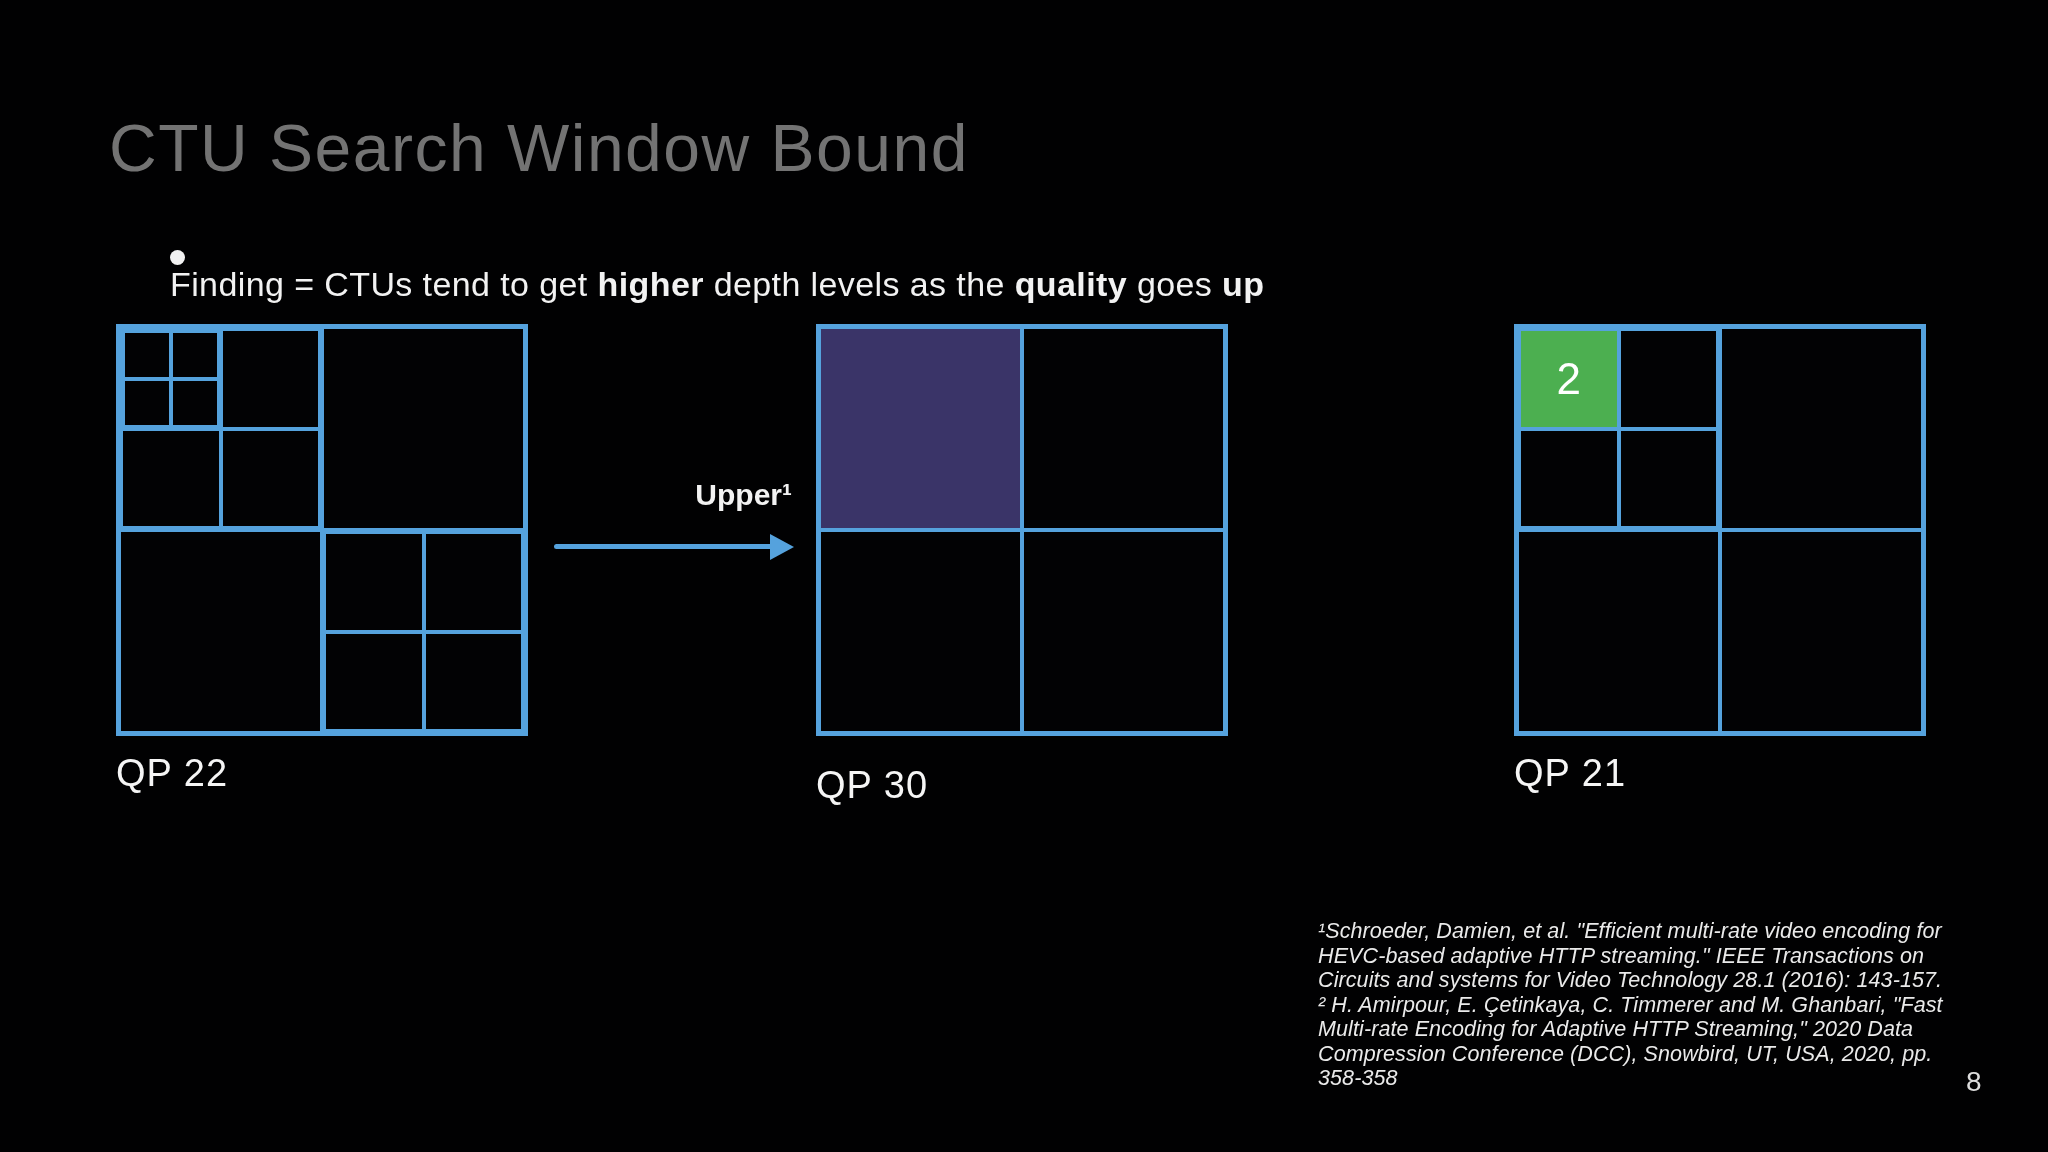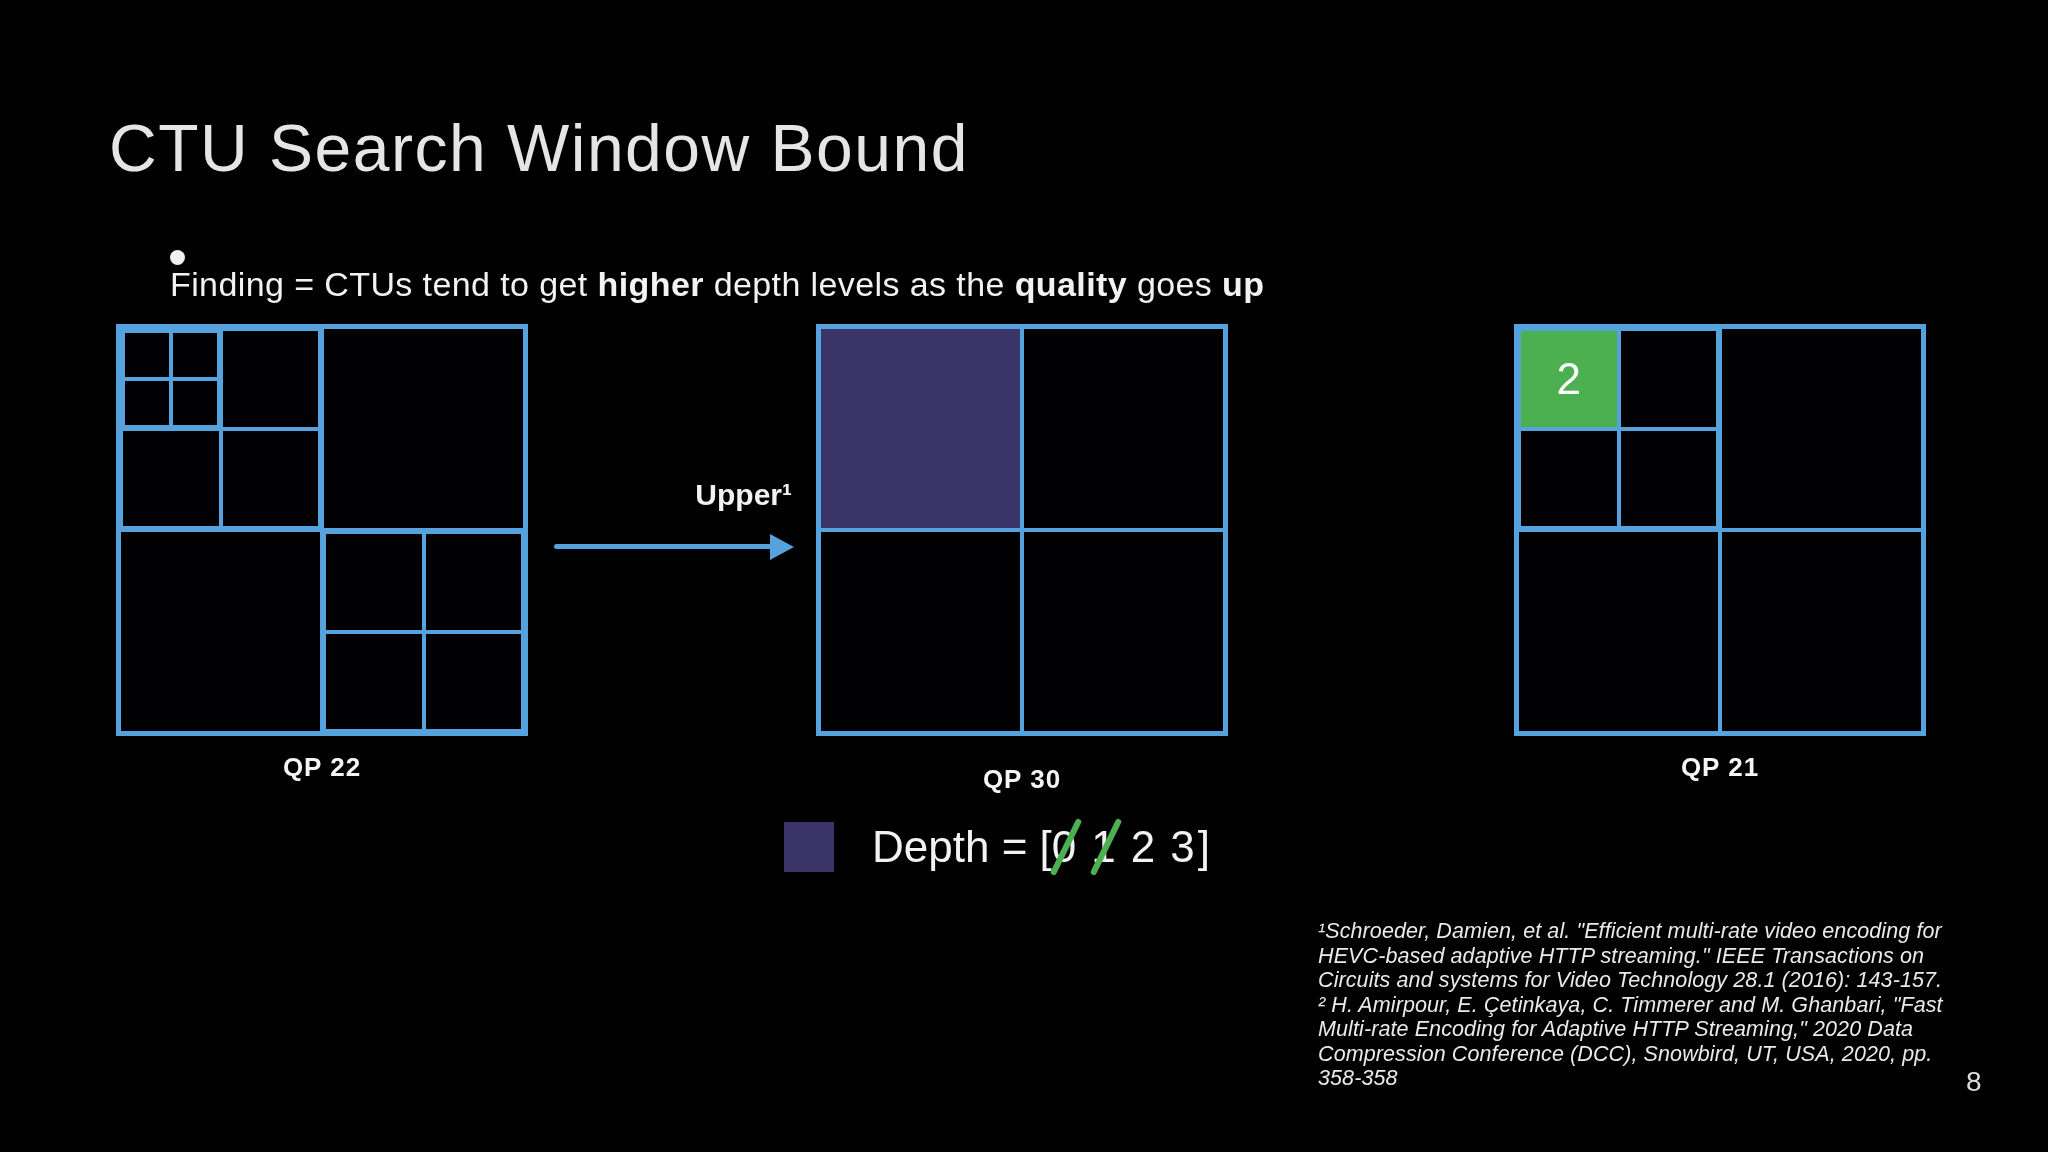--- a/index.html
+++ b/index.html
@@ -7,35 +7,35 @@
     --green:#4caf50;
     --purple:#3a3468;
   }
   html,body{margin:0;padding:0;background:#000;}
   .slide{
     position:relative;width:2048px;height:1152px;background:#010102;overflow:hidden;
     font-family:"Liberation Sans","DejaVu Sans",sans-serif;color:#f5f5f5;
   }
   .title{
     position:absolute;left:109px;top:110px;font-size:66px;font-weight:300;
-    letter-spacing:1.5px;color:#e5e5e5;white-space:nowrap;
+    letter-spacing:1.5px;color:#737373;white-space:nowrap;
   }
   .bullet-row{position:absolute;left:170px;top:238px;display:flex;align-items:flex-start;flex-direction:column;}
   .bullet-marker{width:15px;height:15px;border-radius:50%;background:#f2f2f2;margin-top:12px;margin-right:46px;flex:none;}
   .bullet-text{font-size:34px;font-weight:300;letter-spacing:0.4px;color:#f2f2f2;white-space:nowrap;}
   .bullet-text .b{font-weight:700;}
 
   .ctu{position:absolute;top:324px;width:412px;height:412px;border:3px solid var(--blue);box-sizing:border-box;background:#020204;}
   .ctu,.split{display:grid;grid-template-columns:1fr 1fr;grid-template-rows:1fr 1fr;}
   .cell{border:2px solid var(--blue);box-sizing:border-box;min-width:0;min-height:0;}
   .cell.labeled{display:flex;align-items:center;justify-content:center;font-size:44px;font-weight:300;color:#fff;}
   #ctu-0{left:116px;}
   #ctu-1{left:816px;}
   #ctu-2{left:1514px;}
-  .qp-label{position:absolute;top:752px;width:412px;text-align:center;font-size:26px;font-weight:700;letter-spacing:1px;color:#f5f5f5;}
+  .qp-label{position:absolute;top:752px;width:412px;font-size:38px;font-weight:400;letter-spacing:1px;color:#f5f5f5;}
   #qp-0{left:116px;}
   #qp-1{left:816px;margin-top:12px;}
   #qp-2{left:1514px;}
 
   .arrow{position:absolute;top:478px;height:96px;}
   #arrow-0{left:554px;width:238px;}
   #arrow-1{left:1246px;width:240px;}
   .arrow-label{position:absolute;top:0;left:0;right:0;text-align:right;font-size:30px;font-weight:700;color:#f2f2f2;}
   .arrow-line{position:absolute;left:0;right:0;top:66px;height:5px;background:var(--blue);border-radius:3px;}
   .arrow.right .arrow-line{right:20px;}
@@ -126,24 +126,20 @@
 
   <div class="qp-label" id="qp-0">QP 22</div>
   <div class="qp-label" id="qp-1">QP 30</div>
   <div class="qp-label" id="qp-2">QP 21</div>
 
   <div class="arrow right" id="arrow-0">
     <div class="arrow-label">Upper¹</div>
     <div class="arrow-line"></div>
   </div>
 
-  <div class="legend">
-    <span class="legend-swatch"></span>
-    <span class="legend-text"><span>Depth = [</span><span id="legend-values"><span class="dval struck">0</span><span class="dval struck">1</span><span class="dval">2</span><span class="dval">3</span></span><span>]</span></span>
-  </div>
 
   <div class="footnotes">
     <p>¹Schroeder, Damien, et al. "Efficient multi-rate video encoding for HEVC-based adaptive HTTP streaming." IEEE Transactions on Circuits and systems for Video Technology 28.1 (2016): 143-157.</p>
     <p>² H. Amirpour, E. Çetinkaya, C. Timmerer and M. Ghanbari, "Fast Multi-rate Encoding for Adaptive HTTP Streaming," 2020 Data Compression Conference (DCC), Snowbird, UT, USA, 2020, pp. 358-358</p>
   </div>
 
   <div class="page-number">8</div>
 
 
 </div>

